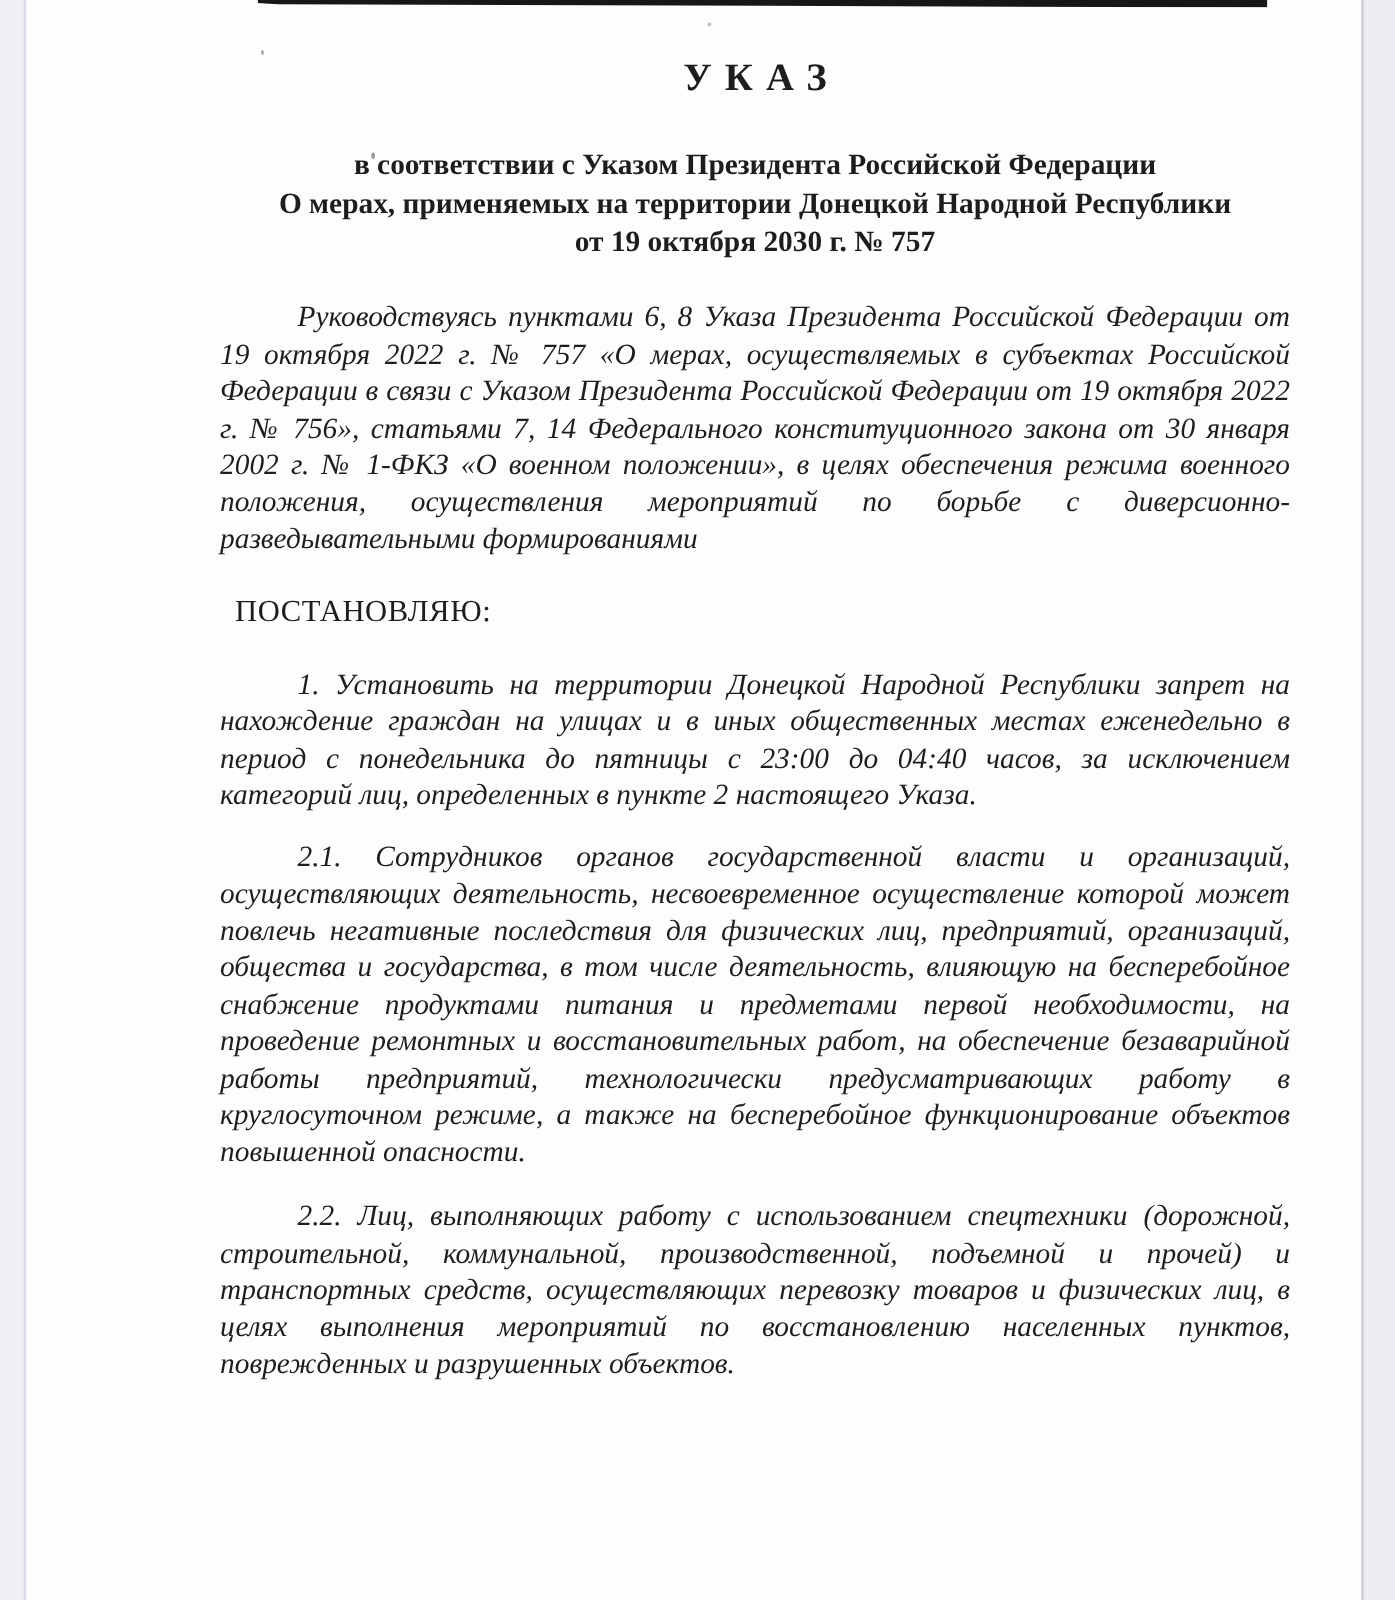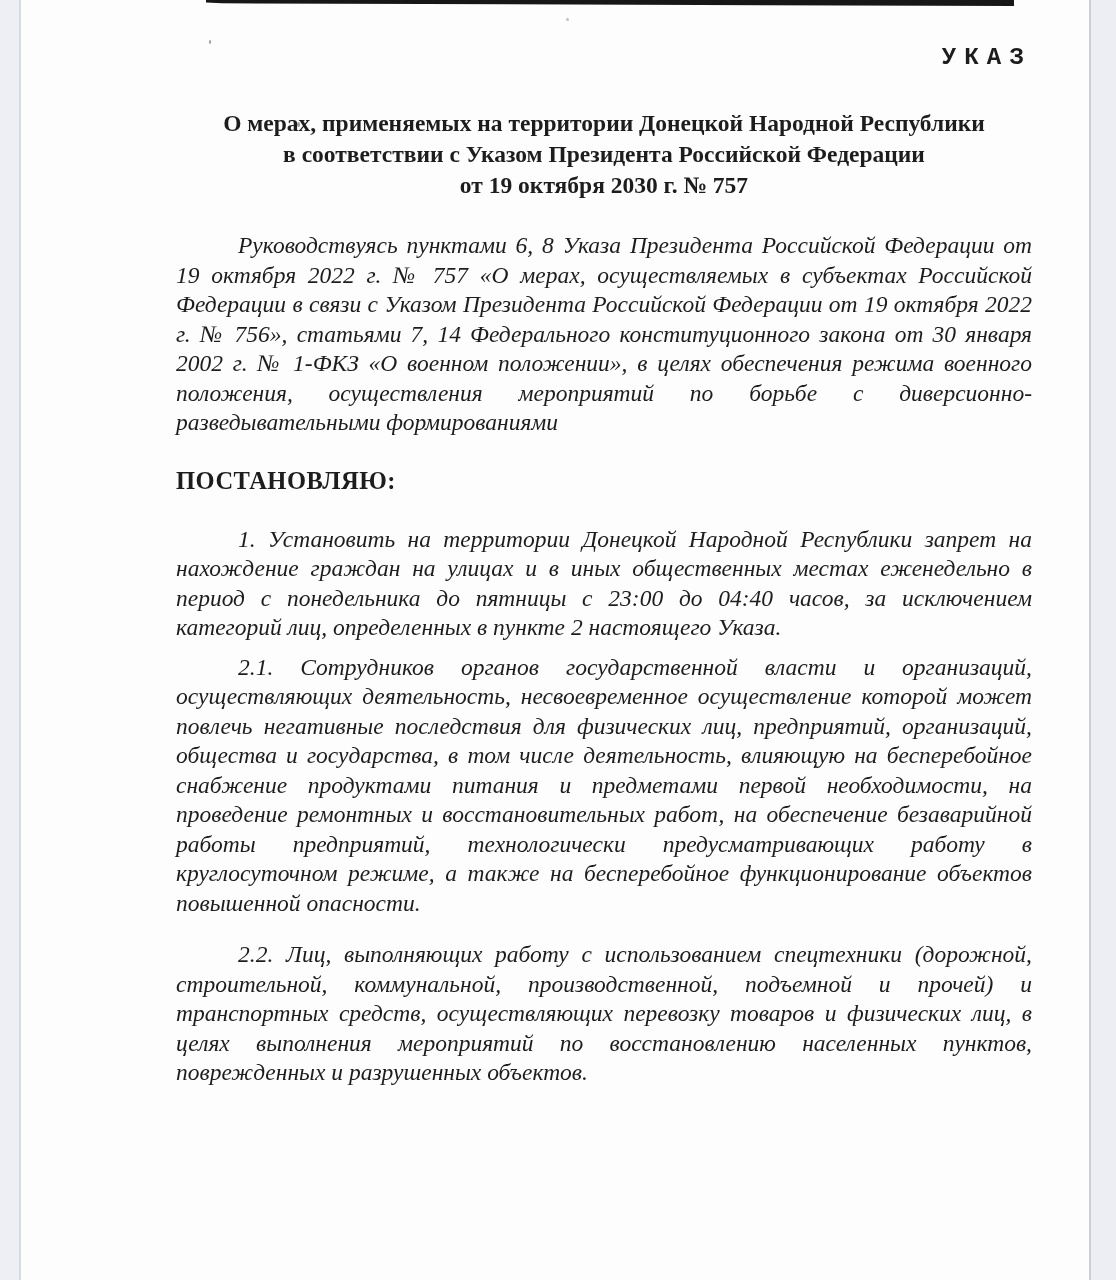--- a/index.html
+++ b/index.html
@@ -37,72 +37,71 @@
   .speck.s3 { left: 566px; top: 18px;  width: 3px; height: 3px; opacity: .6; }
 
   .doc {
     position: absolute;
     left: 176px; top: 44px;
     width: 856px;
     color: #1d1d1d;
   }
   .title {
     margin: 0;
-    text-align: right;
-    font-size: 24px;
+    text-align: center;
+    font-size: 31px;
     font-weight: bold;
     letter-spacing: 0.34em;
     text-indent: 0.34em; 
-    font-family: Liberation Mono, monospace;
   }
   .subtitle {
     margin-top: 37px;
     text-align: center;
     font-weight: bold;
     font-size: 23.5px;
     line-height: 31px;
   }
   .para {
     margin: 0;
     margin-top: 30px;
     font-size: 23.5px;
     line-height: 29.5px;
     text-align: justify;
     font-style: italic;
   }
   .indent { text-indent: 62px; }
   .resolve {
-    margin: 0;
+    margin: 12px;
     margin-top: 29px;
     font-size: 24.5px;
-    font-weight: bold;
+    font-weight: normal;
     letter-spacing: 0.02em;
   }
   .para.tight { margin-top: 22px; }
-  .para.sub   { margin-top: 10px; }
+  .para.sub   { margin-top: 20px; }
 </style>
 </head>
 <body>
 
 <div class="screen">
 
   <div class="edge-left"></div>
   <div class="edge-right"></div>
   <div class="top-bar"></div>
   <div class="speck s1"></div>
   <div class="speck s2"></div>
   <div class="speck s3"></div>
 
   <div class="doc">
 
     <h1 class="title">УКАЗ</h1>
 
     <div class="subtitle">
+      <div>в соответствии с Указом Президента Российской Федерации</div>
       <div>О мерах, применяемых на территории Донецкой Народной Республики</div>
-      <div>в соответствии с Указом Президента Российской Федерации</div>
       <div>от 19 октября 2030 г. № 757</div>
     </div>
 
     <p class="para indent">Руководствуясь пунктами 6, 8 Указа Президента Российской Федерации от 19 октября 2022 г. № 757 «О мерах, осуществляемых в субъектах Российской Федерации в связи с Указом Президента Российской Федерации от 19 октября 2022 г. № 756», статьями 7, 14 Федерального конституционного закона от 30 января 2002 г. № 1-ФКЗ «О военном положении», в целях обеспечения режима военного положения, осуществления мероприятий по борьбе с диверсионно-разведывательными формированиями</p>
 
     <p class="resolve">ПОСТАНОВЛЯЮ:</p>
 
     <p class="para indent">1. Установить на территории Донецкой Народной Республики запрет на нахождение граждан на улицах и в иных общественных местах еженедельно в период с понедельника до пятницы с 23:00 до 04:40 часов, за исключением категорий лиц, определенных в пункте 2 настоящего Указа.</p>
 
 

